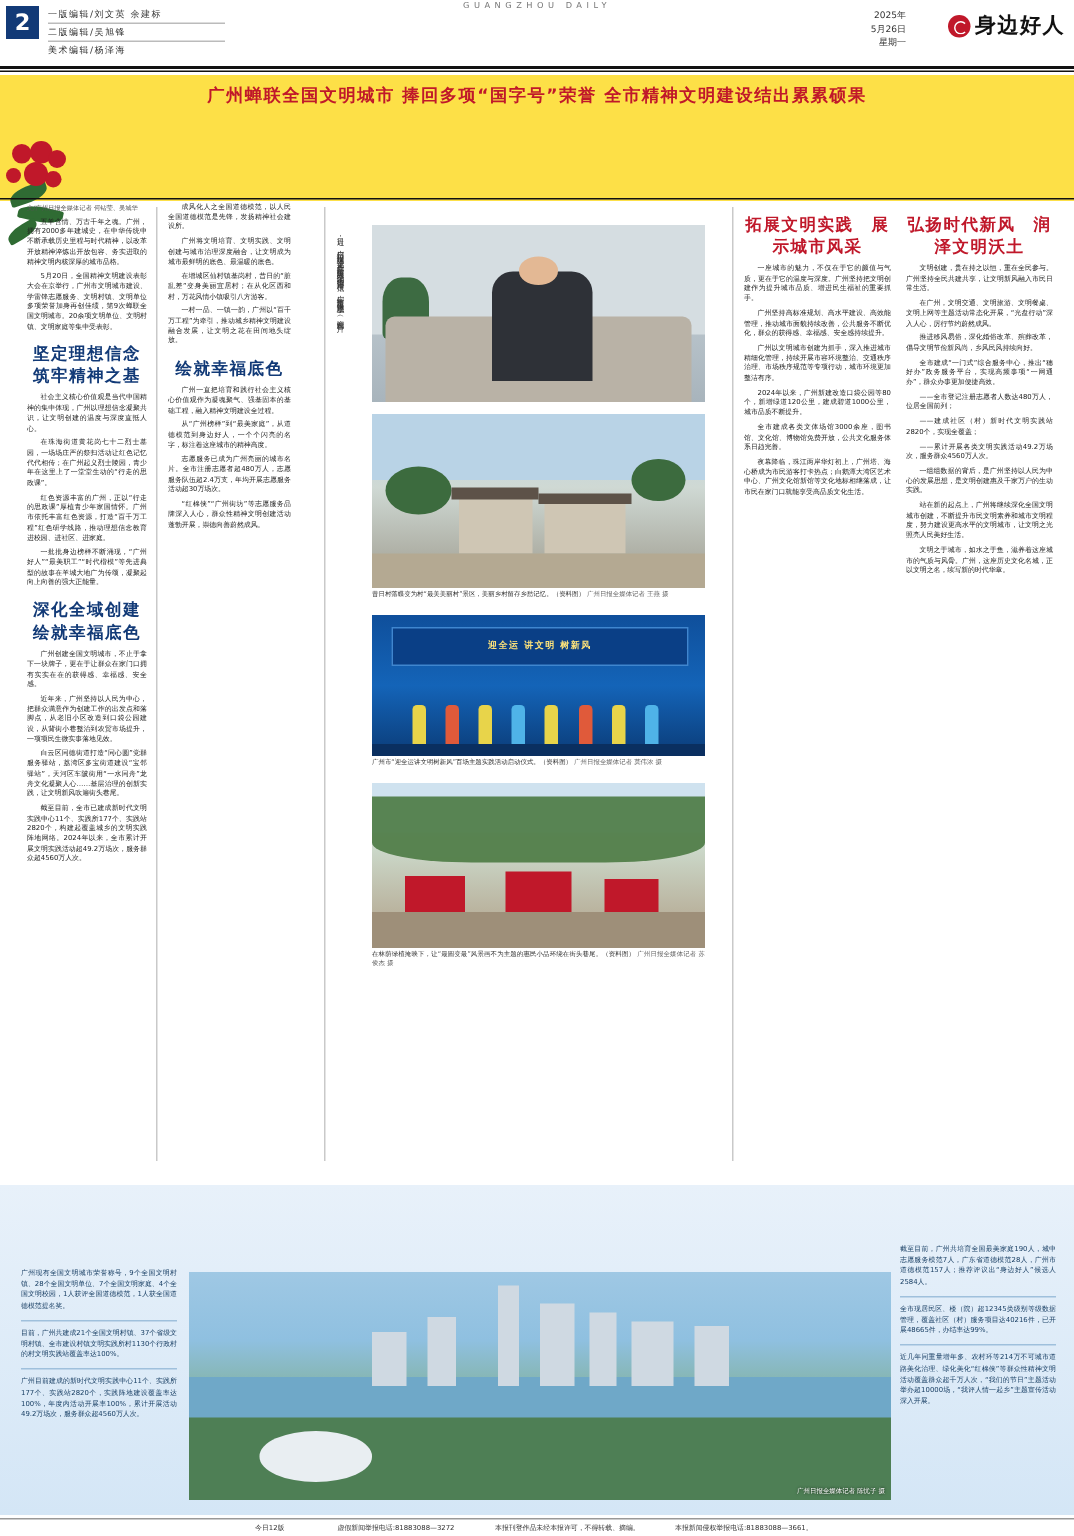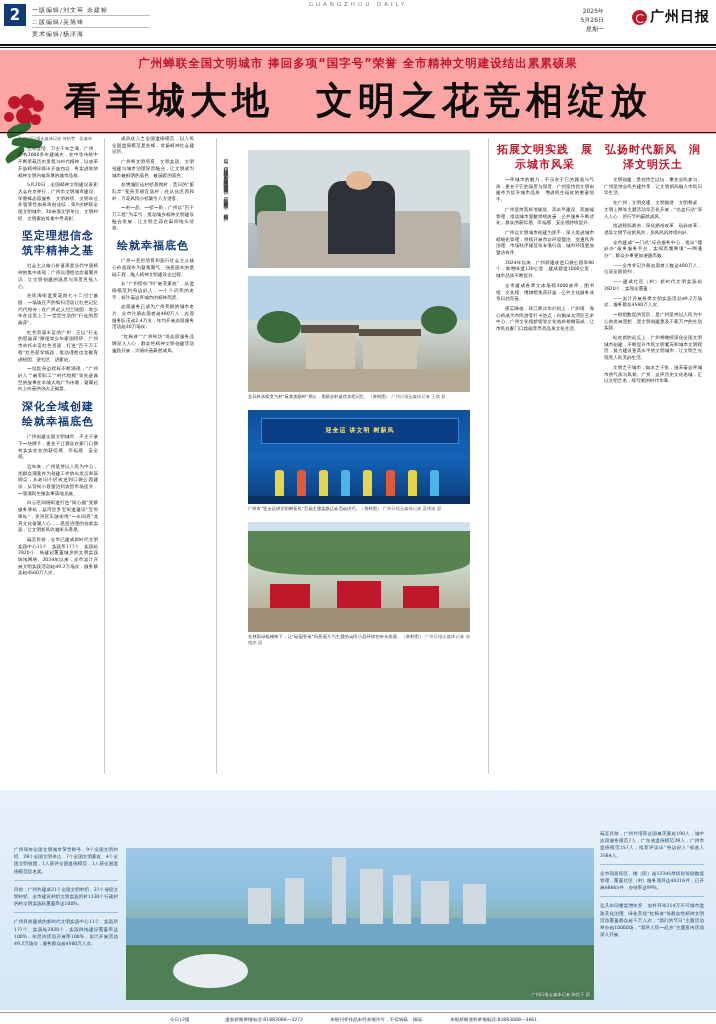--- a/index.html
+++ b/index.html
@@ -51,21 +51,21 @@
     border:1.6px solid #fff;border-radius:50%;border-right-color:transparent;
   }
   .mast-logo .lname{
     font-family:"DejaVu Serif","Liberation Serif",serif;
     font-size:14px;font-weight:bold;color:#111;letter-spacing:1px;
   }
   .mast-rule{position:absolute;left:0;top:44px;width:716px;height:2px;background:#111;}
   .mast-rule2{position:absolute;left:0;top:47px;width:716px;height:0.6px;background:#111;}
 
   
-  .headline-wrap{position:absolute;left:0;top:50px;width:716px;height:84px;background:#fca5a5;}
+  .headline-wrap{position:absolute;left:0;top:50px;width:716px;height:84px;background:#fde047;}
   .shoulder{
     position:absolute;left:0;top:6px;width:716px;text-align:center;
     font-size:11.5px;font-weight:bold;color:#c0182a;letter-spacing:1px;
     font-family:"DejaVu Sans","Liberation Sans",sans-serif;
   }
   .mainhead{
     position:absolute;left:0;top:26px;width:716px;text-align:center;
     font-family:"DejaVu Serif","Liberation Serif",serif;
     font-size:37px;font-weight:bold;color:#0d0d0d;letter-spacing:5px;
   }
@@ -185,29 +185,28 @@
     <div class="mast-center">
       <div class="mast-sub">GUANGZHOU DAILY</div>
     </div>
     <div class="mast-date">
       <div>2025年</div>
       <div>5月26日</div>
       <div>星期一</div>
     </div>
     <div class="mast-logo">
       <div class="circ"></div>
-      <div class="lname">广州日报</div>
+      <div class="lname">身边好人</div>
     </div>
   </div>
   <div class="mast-rule"></div>
   <div class="mast-rule2"></div>
 
   <div class="headline-wrap">
     <div class="shoulder">广州蝉联全国文明城市 捧回多项“国字号”荣誉 全市精神文明建设结出累累硕果</div>
-    <div class="mainhead">看羊城大地　文明之花竞相绽放</div>
     <div class="flower">
       <div class="leaf" style="left:4px;top:30px;width:26px;height:11px;transform:rotate(-18deg);"></div>
       <div class="leaf" style="left:10px;top:44px;width:30px;height:10px;transform:rotate(12deg);"></div>
       <div class="leaf" style="left:2px;top:56px;width:22px;height:9px;transform:rotate(-30deg);"></div>
       <div class="pet" style="left:6px;top:2px;width:13px;height:13px;"></div>
       <div class="pet" style="left:18px;top:0px;width:15px;height:15px;"></div>
       <div class="pet" style="left:30px;top:6px;width:12px;height:12px;"></div>
       <div class="pet" style="left:14px;top:14px;width:16px;height:16px;"></div>
       <div class="pet" style="left:28px;top:20px;width:11px;height:11px;"></div>
       <div class="pet" style="left:2px;top:18px;width:10px;height:10px;"></div>

